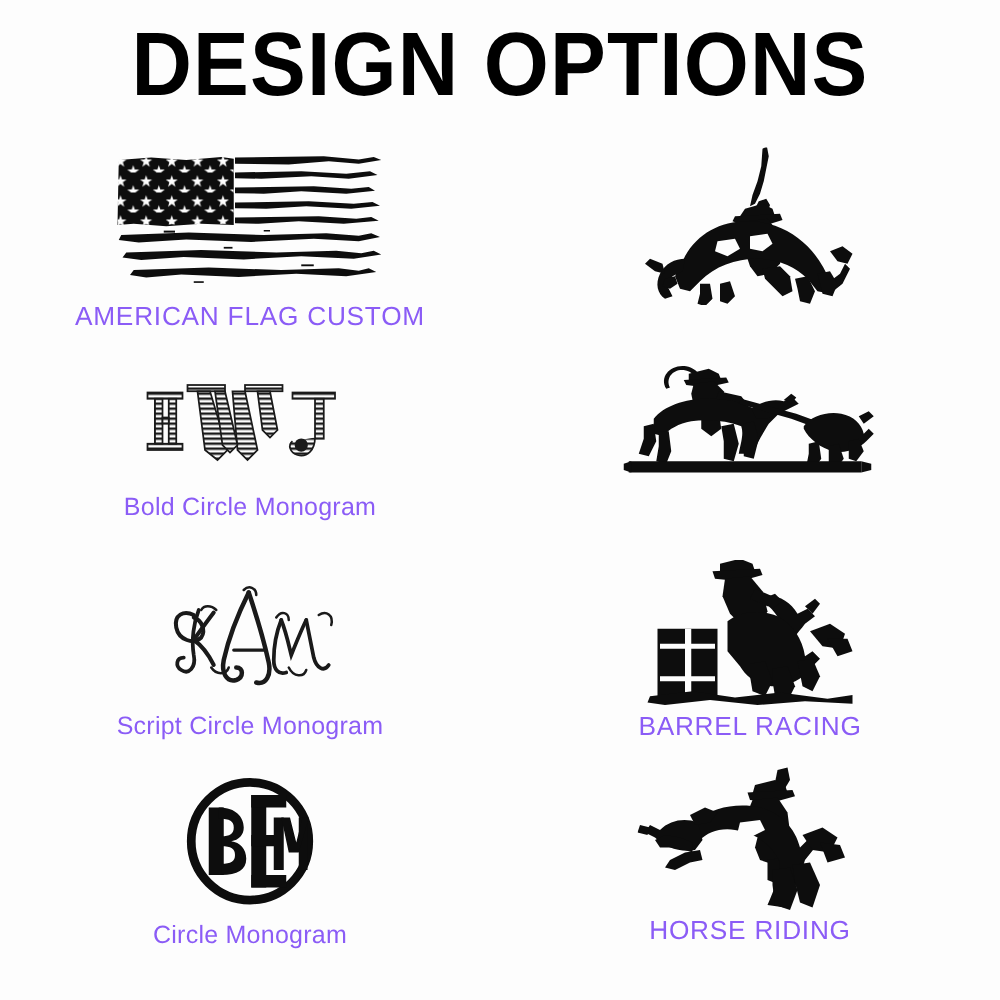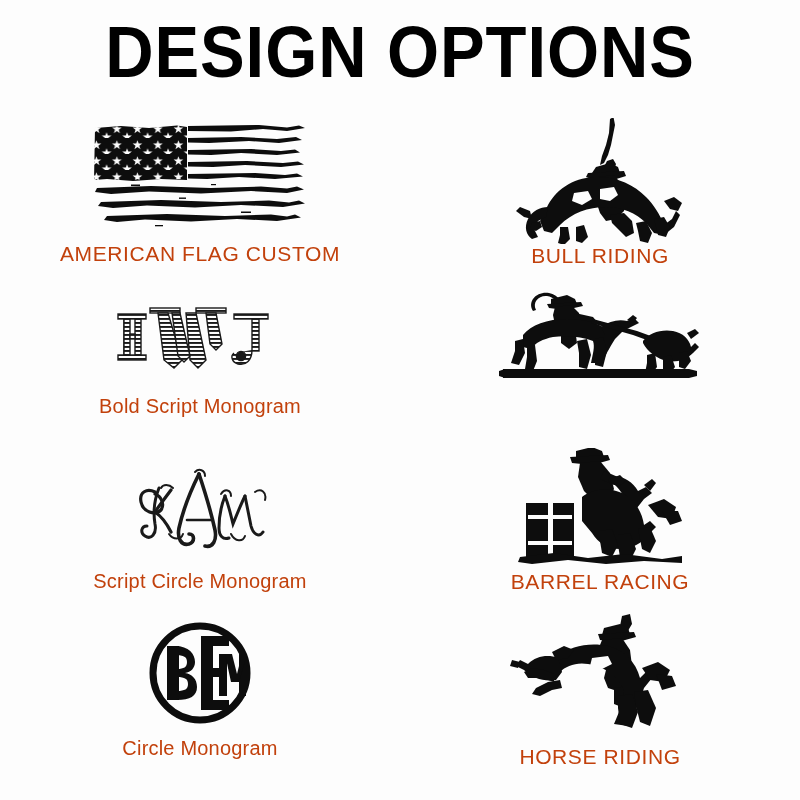--- a/index.html
+++ b/index.html
@@ -72,21 +72,21 @@
     overflow: hidden;
   }
 
   .option-art svg {
     display: block;
   }
 
   .option-label {
     margin-top: 4px;
     text-align: center;
-    color: #c2410c;
+    color: #8b5cf6;
     font-family: "Liberation Sans", sans-serif;
     white-space: nowrap;
   }
 
   .option-label.upper {
     font-size: 21px;
     font-weight: 400;
     letter-spacing: 0.6px;
   }
 
@@ -102,21 +102,21 @@
   .cell-2 .option-art { height: 108px; }
   .cell-3 .option-art { height: 108px; }
   .cell-4 .option-art { height: 118px; }
   .cell-5 .option-art { height: 118px; }
   .cell-6 .option-art { height: 120px; }
   .cell-7 .option-art { height: 120px; }
 
   .cell-1 .option-label { margin-top: 0px; }
   .cell-3 .option-label { margin-top: 14px; }
   .cell-5 .option-label { }
-  .cell-7 .option-label { margin-top: 12px; }
+  .cell-7 .option-label { margin-top: 0; }
 </style>
 </head>
 <body>
 
 <div class="page">
 
   <div class="page-title">DESIGN OPTIONS</div>
 
   <div class="options-grid">
 
@@ -185,21 +185,20 @@
             <path d="M122,108 L132,106 L138,118 L134,128 L126,126 L124,116 Z"></path>
             <path d="M140,104 L150,102 L156,112 L152,122 L144,120 Z"></path>
 
             <path d="M86,74 L100,72 L104,80 L96,86 L86,84 Z" fill="#fdfdfd"></path>
             <path d="M60,78 L74,76 L78,84 L68,90 L58,86 Z" fill="#fdfdfd"></path>
 
             <path d="M150,86 L160,82 L168,88 L164,96 L156,94 Z"></path>
           </g>
         </svg>
       </div>
-      <div class="option-label upper">BULL RIDING</div>
     </div>
 
     <div class="option-cell cell-2">
       <div class="option-art">
         <svg width="180" height="78" viewBox="0 0 180 78" aria-hidden="true">
           <defs>
             <pattern id="stripePat" width="4" height="4" patternUnits="userSpaceOnUse">
               <rect width="4" height="4" fill="#fdfdfd"></rect>
               <rect width="4" height="1.9" fill="#1a1a1a"></rect>
             </pattern>
@@ -220,21 +219,21 @@
             <polygon points="62,15 70,15 80,58 74,64 68,58" fill="url(#stripePat)"></polygon>
             <polygon points="96,15 106,15 112,46 106,52 100,46" fill="url(#stripePat)"></polygon>
 
             <rect x="124" y="16" width="34" height="5" fill="url(#stripePat)"></rect>
             <rect x="142" y="21" width="7" height="32" fill="url(#stripePat)"></rect>
             <path d="M142,52 C142,62 136,68 128,66 C122,64.5 120,58 124,55" fill="url(#stripePat)"></path>
             <circle cx="131" cy="58" r="4.6" fill="#1a1a1a"></circle>
           </g>
         </svg>
       </div>
-      <div class="option-label title">Bold Script Monogram</div>
+      <div class="option-label title">Bold Circle Monogram</div>
     </div>
 
     <div class="option-cell cell-3">
       <div class="option-art">
         <svg width="206" height="96" viewBox="0 0 206 96" aria-hidden="true">
           <g fill="#0d0d0d">
 
             <path d="M36,22 C30,12 40,2 52,4 C62,6 66,14 62,20 L58,18 C61,13 57,8 50,7 C42,6 35,13 39,21 Z"></path>
 
             <path d="M54,10 L70,6 L78,10 L80,15 L66,18 L54,16 Z"></path>

